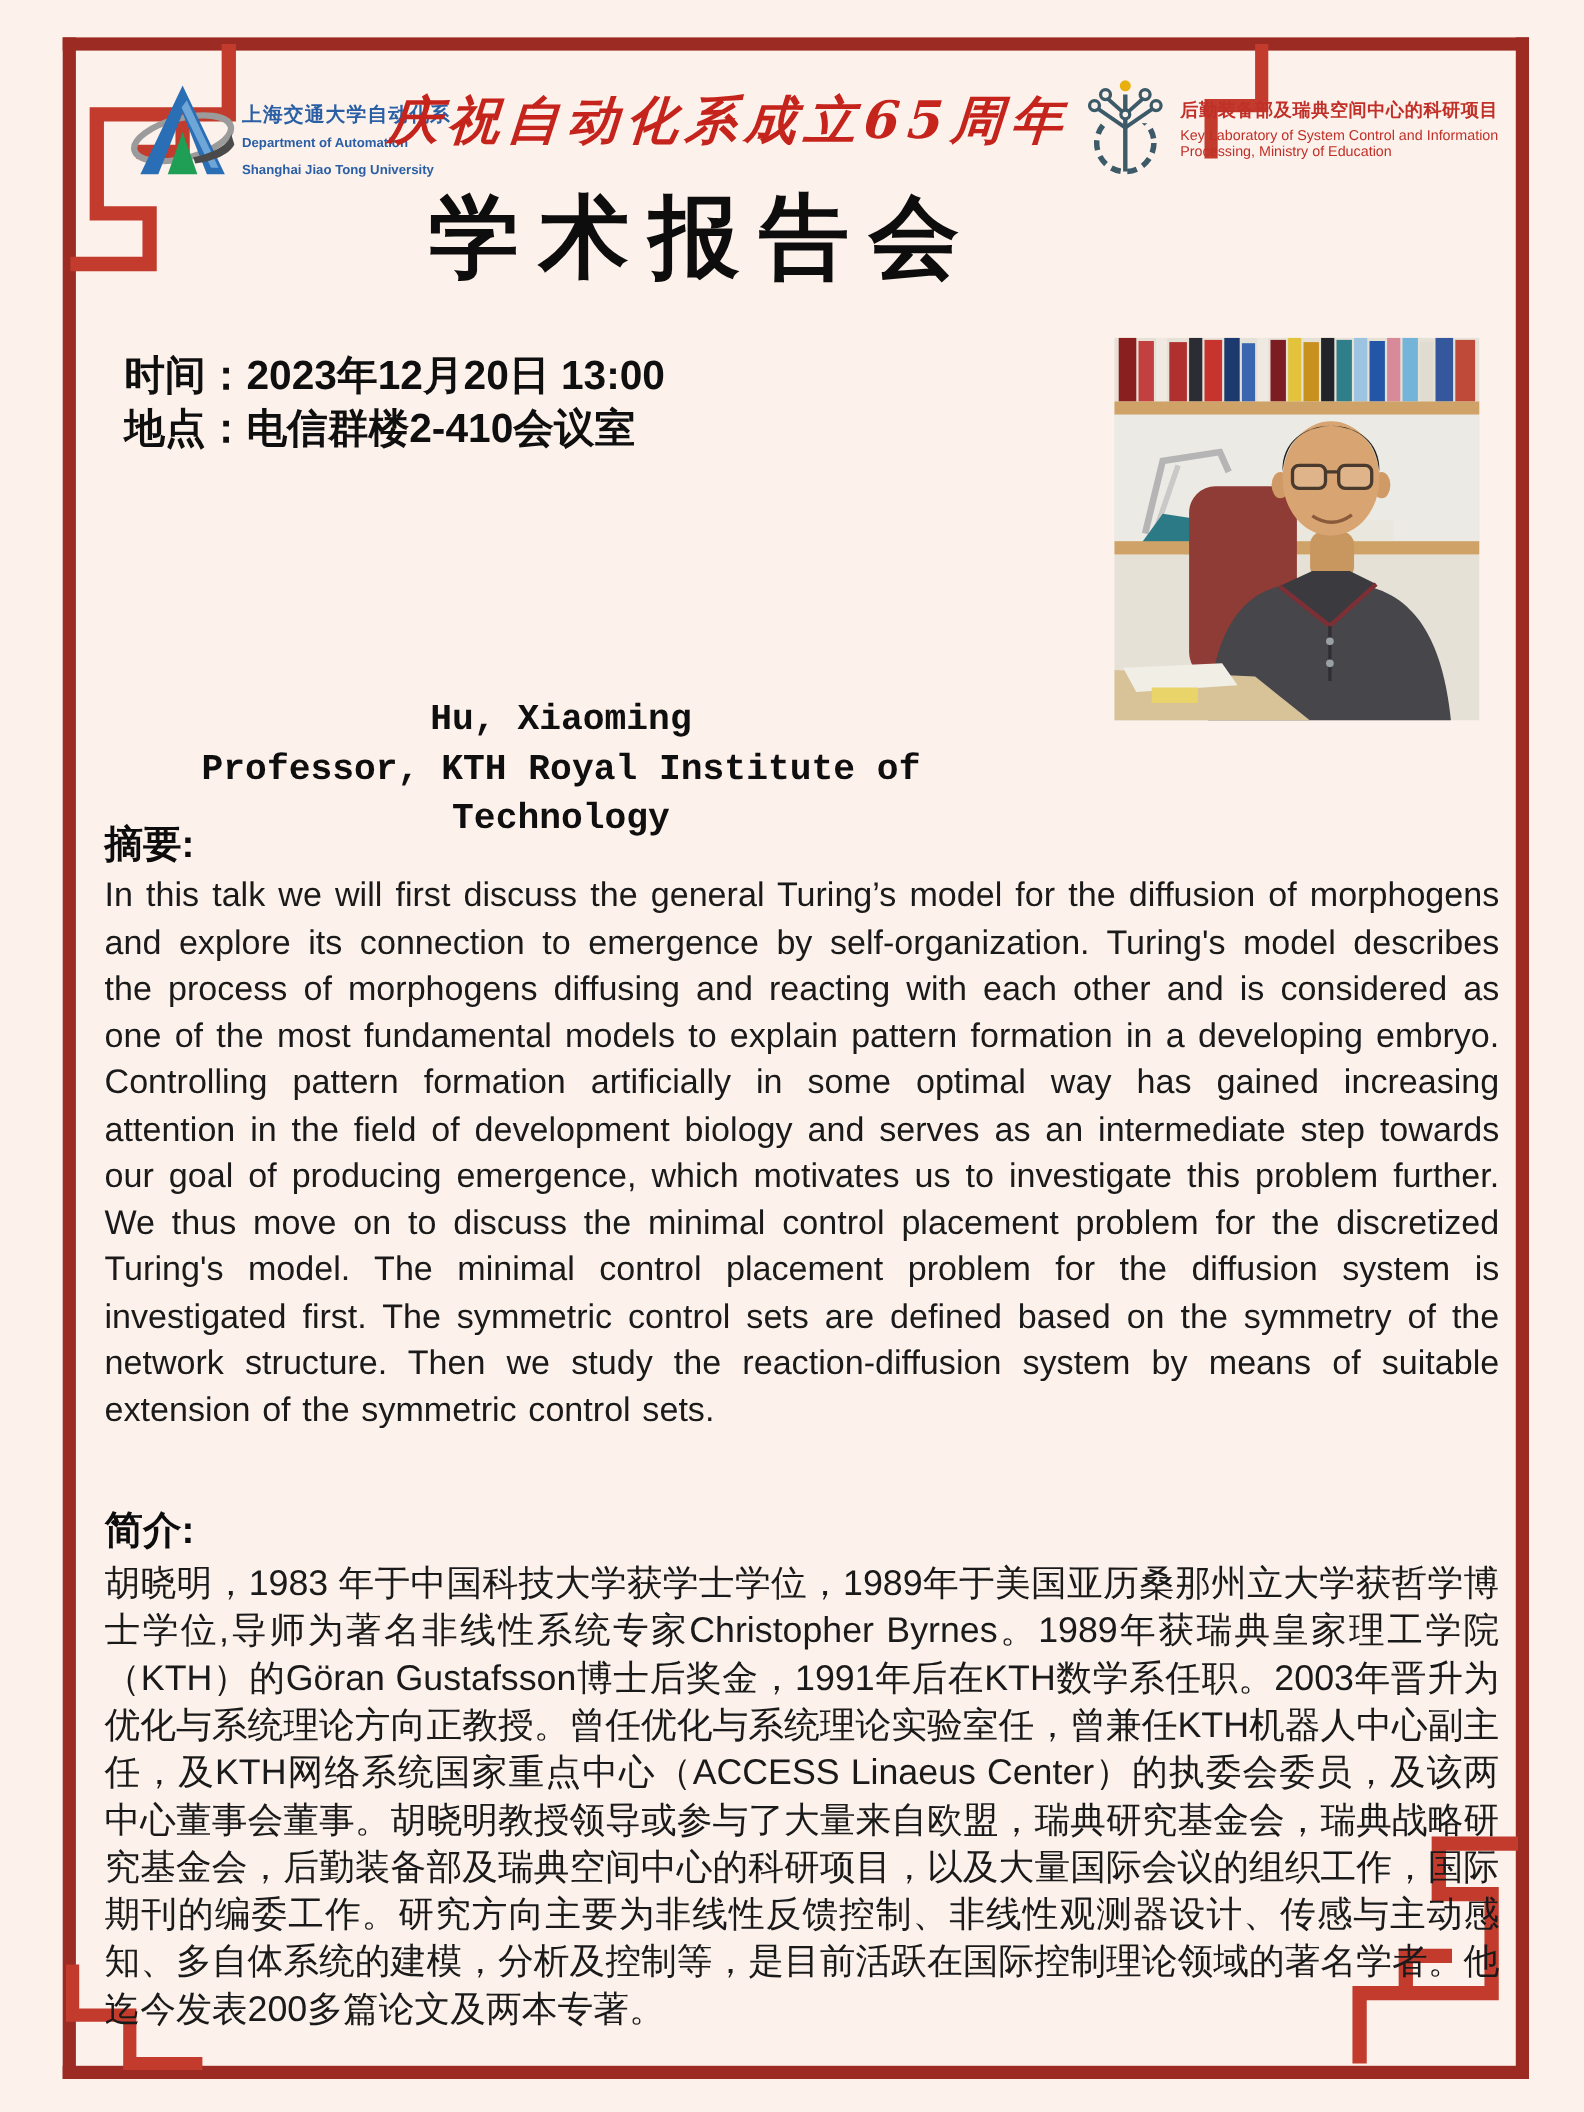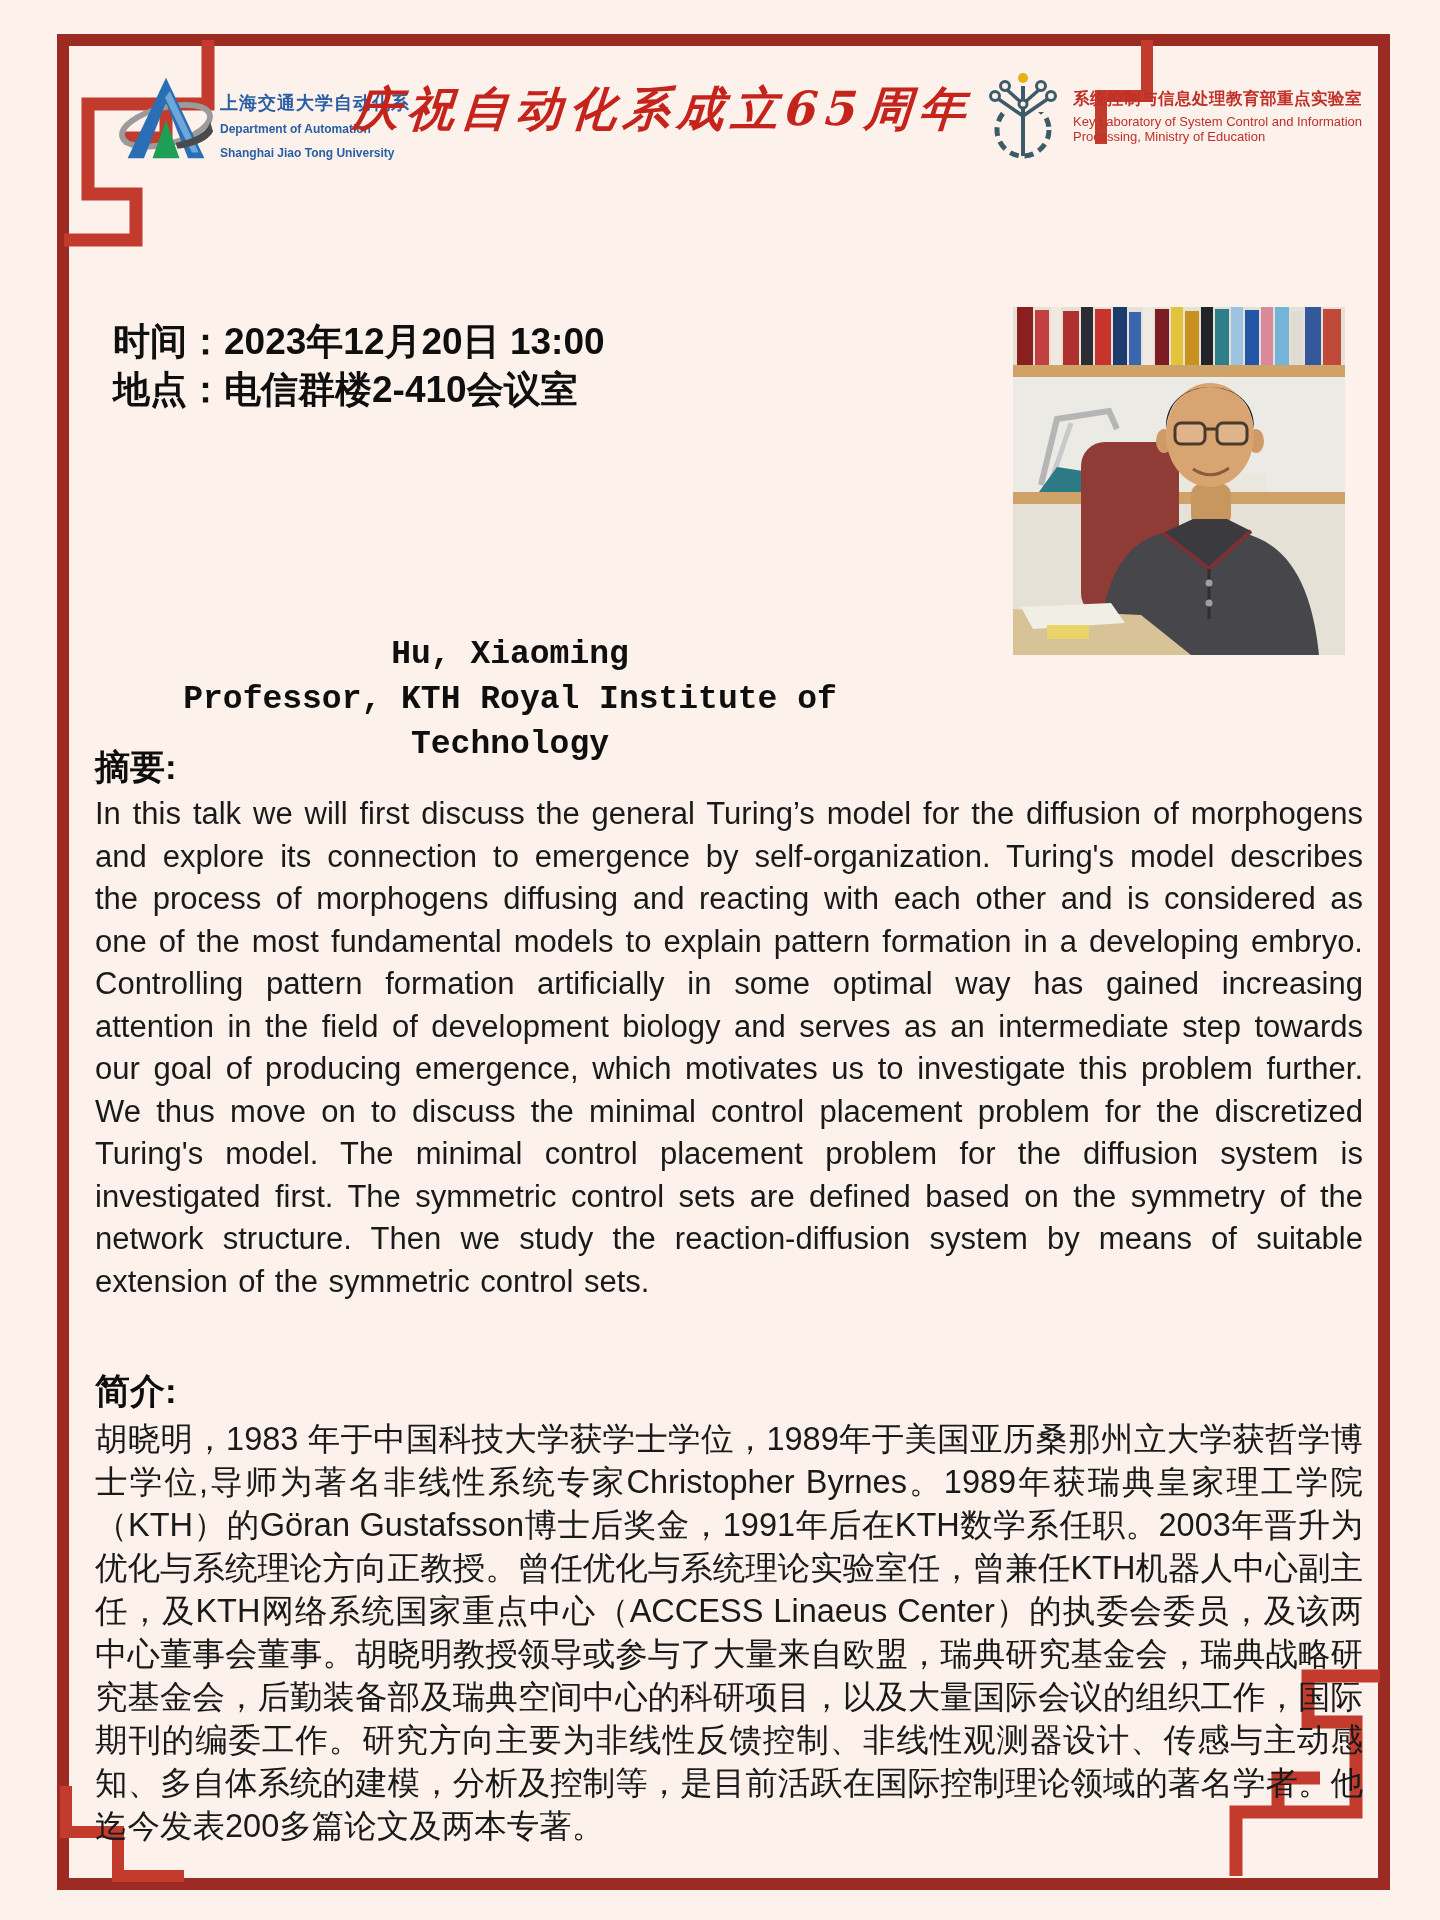--- a/index.html
+++ b/index.html
@@ -126,25 +126,26 @@
         <path d="M40 40 L22 24 M40 40 L58 24 M40 52 L14 34 M40 52 L66 34" stroke="#3c5a68" stroke-width="3.5"></path>
         <circle cx="40" cy="14" r="5" fill="#e8b00e"></circle>
         <circle cx="22" cy="22" r="4.5" stroke="#3c5a68" stroke-width="3" fill="var(--background)"></circle>
         <circle cx="58" cy="22" r="4.5" stroke="#3c5a68" stroke-width="3" fill="var(--background)"></circle>
         <circle cx="12" cy="32" r="4.5" stroke="#3c5a68" stroke-width="3" fill="var(--background)"></circle>
         <circle cx="68" cy="32" r="4.5" stroke="#3c5a68" stroke-width="3" fill="var(--background)"></circle>
         <circle cx="40" cy="40" r="4" stroke="#3c5a68" stroke-width="3" fill="var(--background)"></circle>
       </svg>
     </span>
     <span class="lab-text">
-      <div class="lab-cn">系统控制与信息处理教育部重点实验室</div>
+      <div class="lab-cn">后勤装备部及瑞典空间中心的科研项目</div>
       <div class="lab-en">Key Laboratory of System Control and Information Processing, Ministry of Education</div>
     </span>
   </div>
 
+  <div class="main-title">学术报告会</div>
 
   <div class="info">
     <div><span>时间：</span><span>2023年12月20日 13:00</span></div>
     <div><span>地点：</span><span>电信群楼2-410会议室</span></div>
   </div>
 
 
   <div class="photo">
     <svg viewBox="0 0 332 348">
       <rect width="332" height="348" fill="#e6e1d7"></rect>

